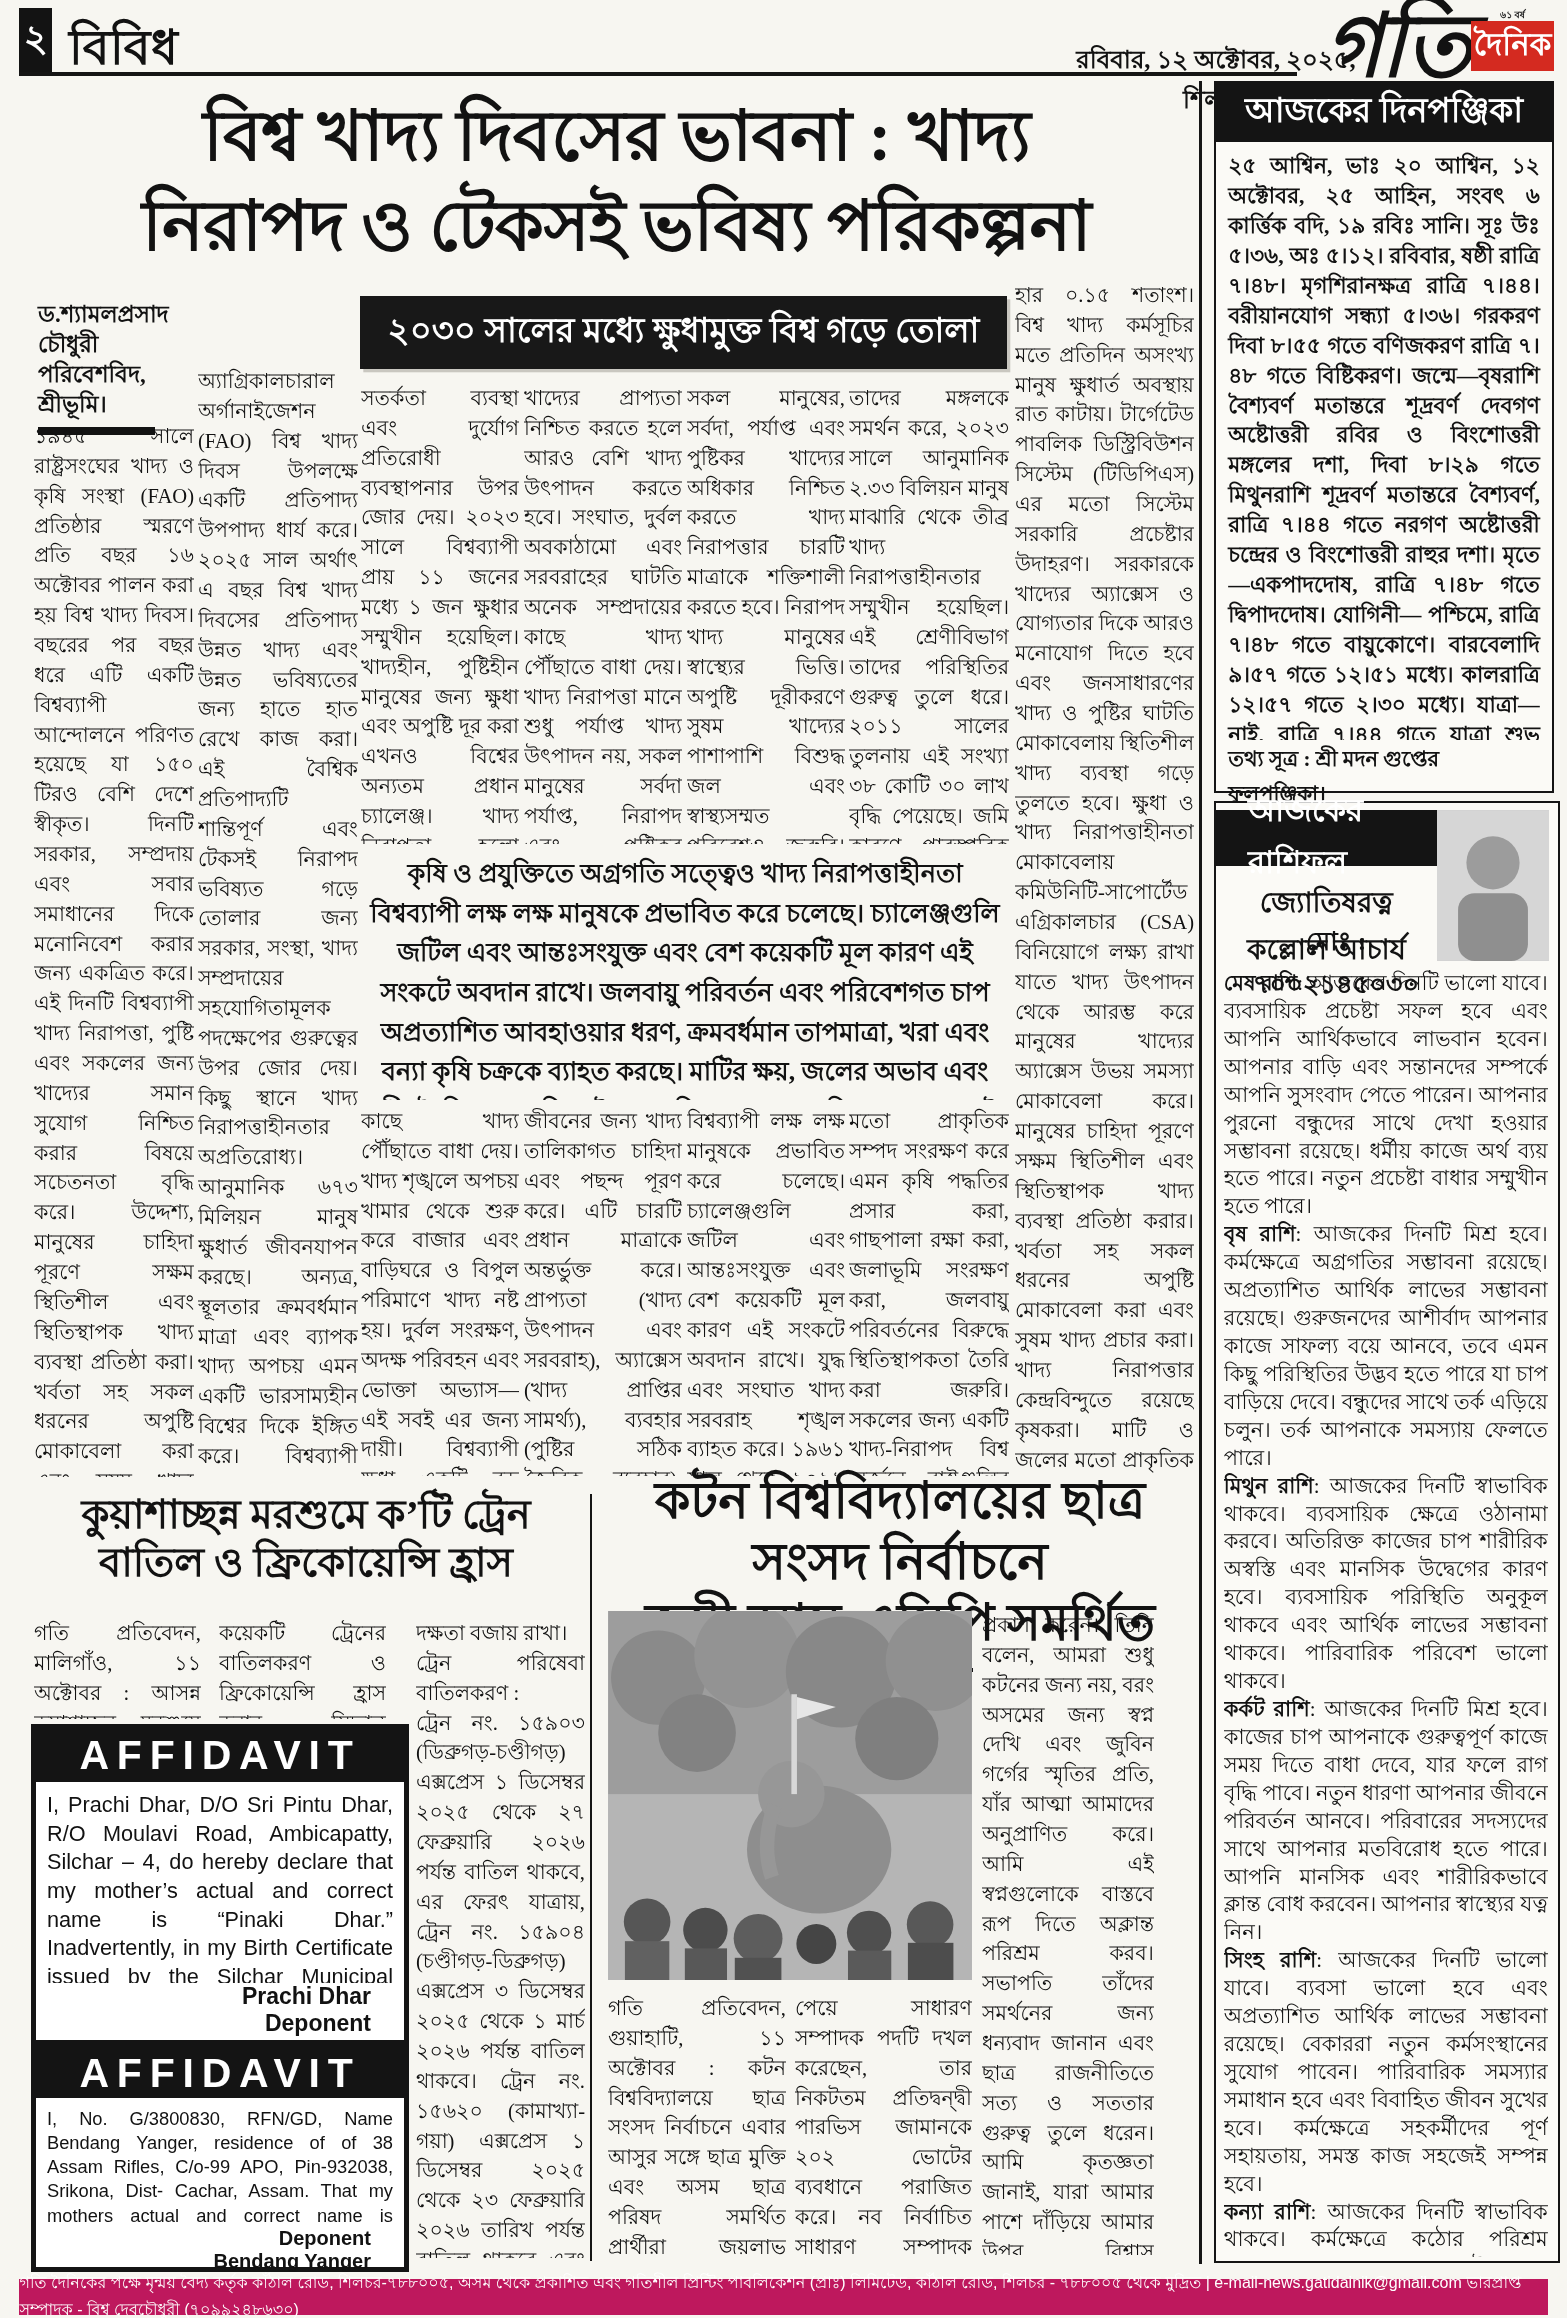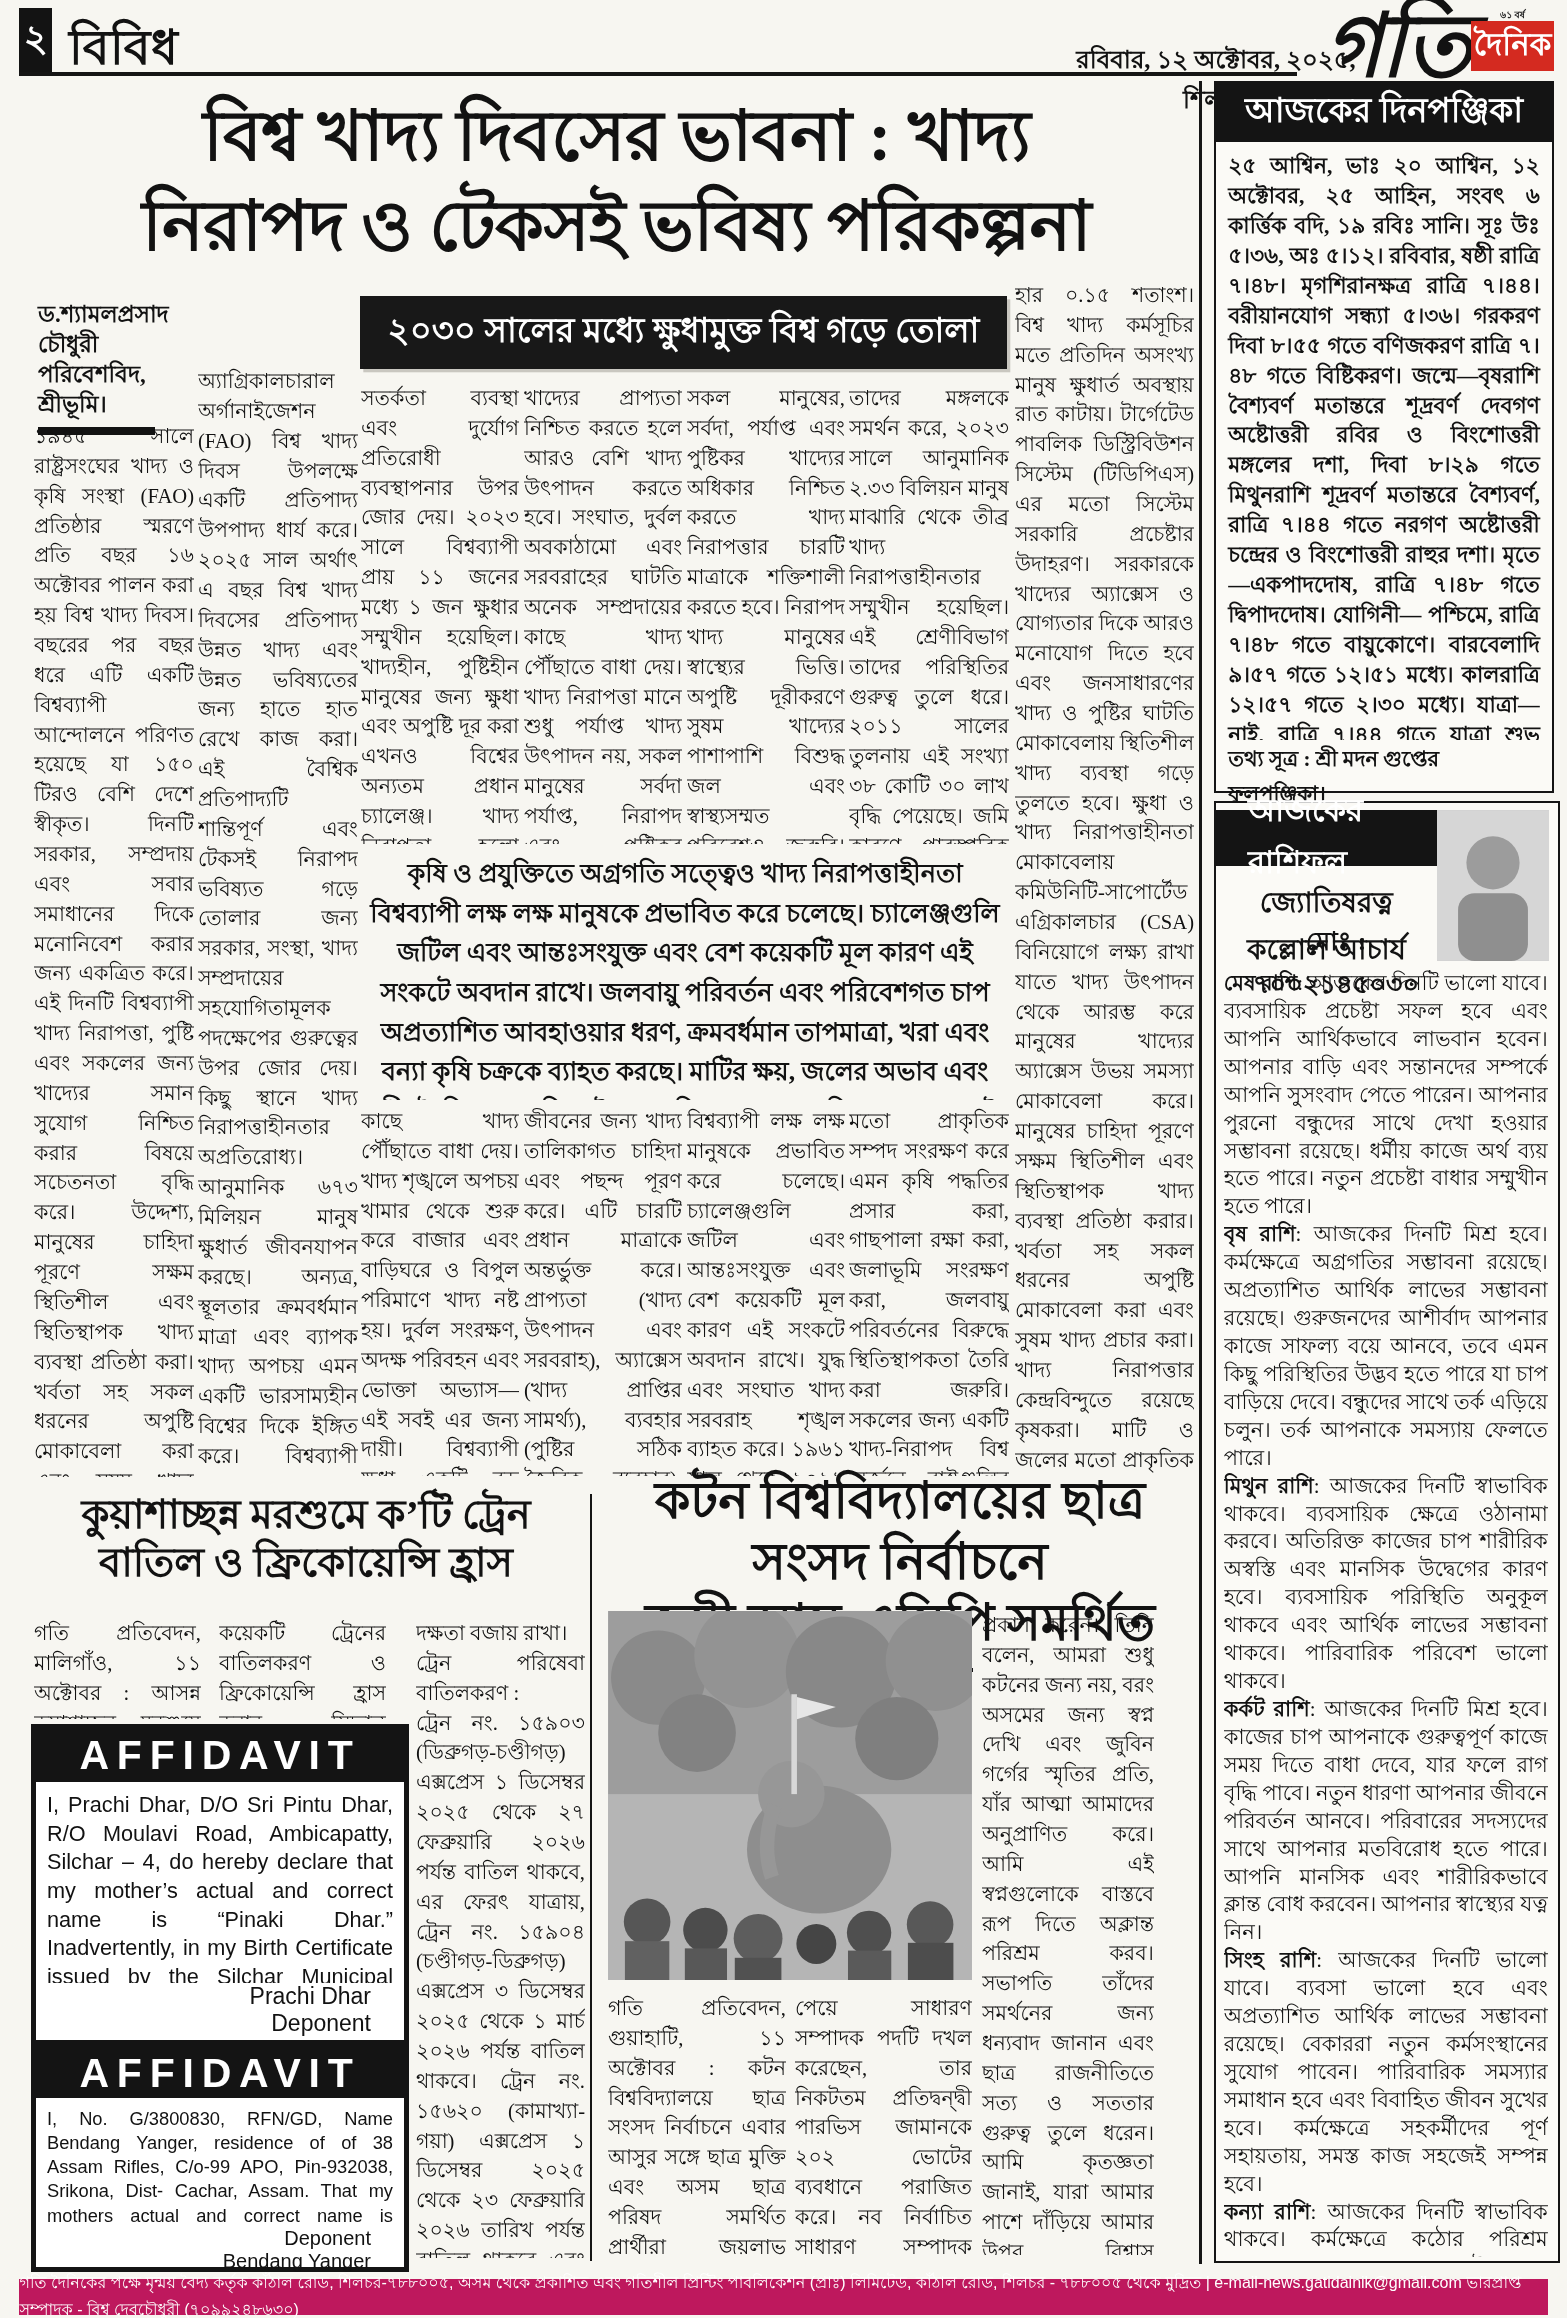--- a/index.html
+++ b/index.html
@@ -39,21 +39,21 @@
   .rashi p{margin:0;}
   .rashi b{font-weight:900;}
   .astro-name{font-size:28px;font-weight:900;text-align:center;}
   .astro-phone{font-size:25.6px;font-weight:800;text-align:center;}
   
   .affi{border:5px solid #141414;background:#fff;}
   .affi-title{background:#141414;color:#fff;display:flex;align-items:center;justify-content:center;
               font-size:41px;font-weight:800;letter-spacing:7.8px;font-family:"Liberation Sans",sans-serif;}
   .affi-body{font-family:"Liberation Sans","DejaVu Sans",sans-serif;font-size:21.7px;line-height:1.32;
              text-align:justify;padding:9px 11px;overflow:hidden;}
-  .affi-sign{font-family:"Liberation Sans",sans-serif;font-size:23px;font-weight:400;text-align:right;padding:0 33px;}
+  .affi-sign{font-family:"Liberation Sans",sans-serif;font-size:23px;font-weight:700;text-align:right;padding:0 33px;}
   
   .vrule{background:#151515;}
   .footer-bar{background:#be185d;color:#fff;display:flex;align-items:center;justify-content:center;}
   .footer-bar span{font-size:16px;font-family:"Liberation Sans",sans-serif;}
   .photo{background:#b9b9b9;}
 </style>
 </head>
 <body>
 
 <div class="abs pgnum" style="left:19.4px;top:8.3px;width:33px;height:64px;">

